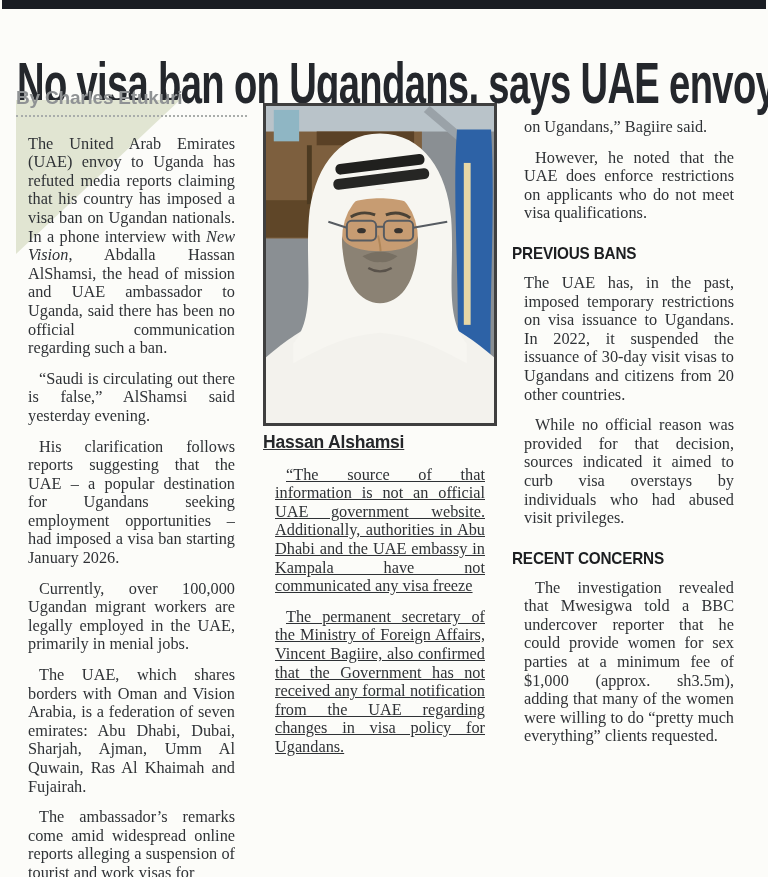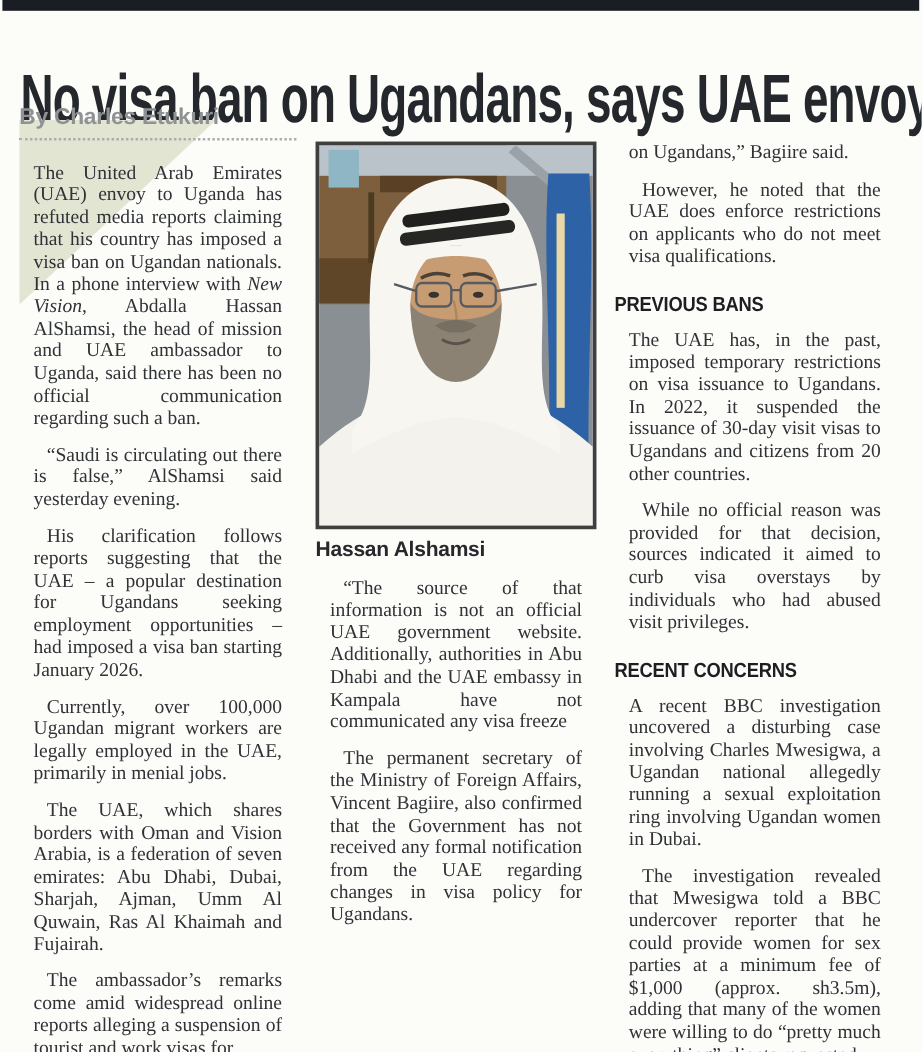--- a/index.html
+++ b/index.html
@@ -22,21 +22,21 @@
   .green-triangle{
     position:absolute;left:16px;top:100px;width:164px;height:154px;
     background:#e1e5d2;
     clip-path:polygon(0 0,100% 0,0 100%);
   }
   .col{
     position:absolute;width:231px;
     font-size:16.3px;line-height:18.6px;color:#2f3236;
   }
   .col-1{left:16px;top:83px;}
-  .col-2{left:263px;top:118px;width:234px;}
+  .col-2{left:263px;top:103px;width:234px;text-decoration:underline;}
   .col-3{left:512px;top:106px;width:234px;}
   .byline{
     position:relative;z-index:2;
     font-family:"Liberation Sans",sans-serif;
     font-weight:bold;font-size:19px;letter-spacing:-0.2px;
     color:#8f9294;
     padding:6px 0 7px;
     border-bottom:2px dotted #a9adab;
     margin-bottom:18px;
   }
@@ -140,16 +140,15 @@
 </div>
 
 <div class="col col-3">
   <div>
       <p class="p_cont">on Ugandans,” Bagiire said.</p>
       <p class="p">However, he noted that the UAE does enforce restrictions on applicants who do not meet visa qualifications.</p>
       <h3 class="section-header">PREVIOUS BANS</h3>
       <p class="p_first">The UAE has, in the past, imposed temporary restrictions on visa issuance to Ugandans. In 2022, it suspended the issuance of 30-day visit visas to Ugandans and citizens from 20 other countries.</p>
       <p class="p">While no official reason was provided for that decision, sources indicated it aimed to curb visa overstays by individuals who had abused visit privileges.</p>
       <h3 class="section-header">RECENT CONCERNS</h3>
-      <p class="p_first">A recent BBC investigation uncovered a disturbing case involving Charles Mwesigwa, a Ugandan national allegedly running a sexual exploitation ring involving Ugandan women in Dubai.</p>
       <p class="p">The investigation revealed that Mwesigwa told a BBC undercover reporter that he could provide women for sex parties at a minimum fee of $1,000 (approx. sh3.5m), adding that many of the women were willing to do “pretty much everything” clients requested.</p>
     </div>
 </div>
 
 </body></html>

